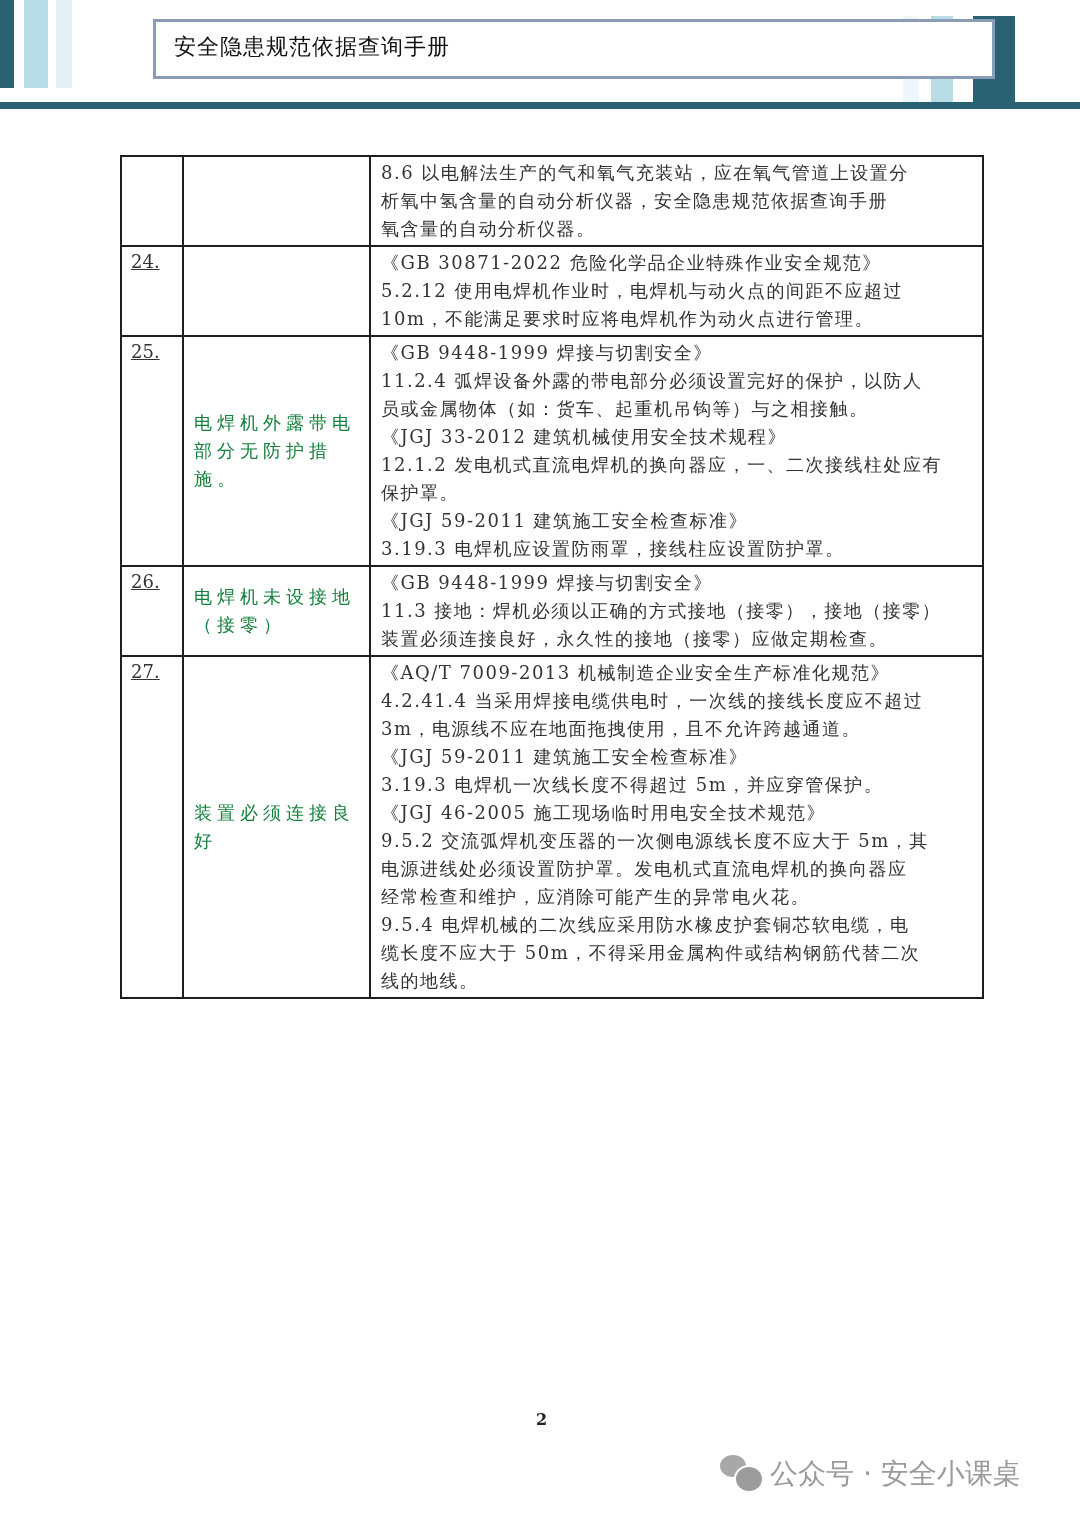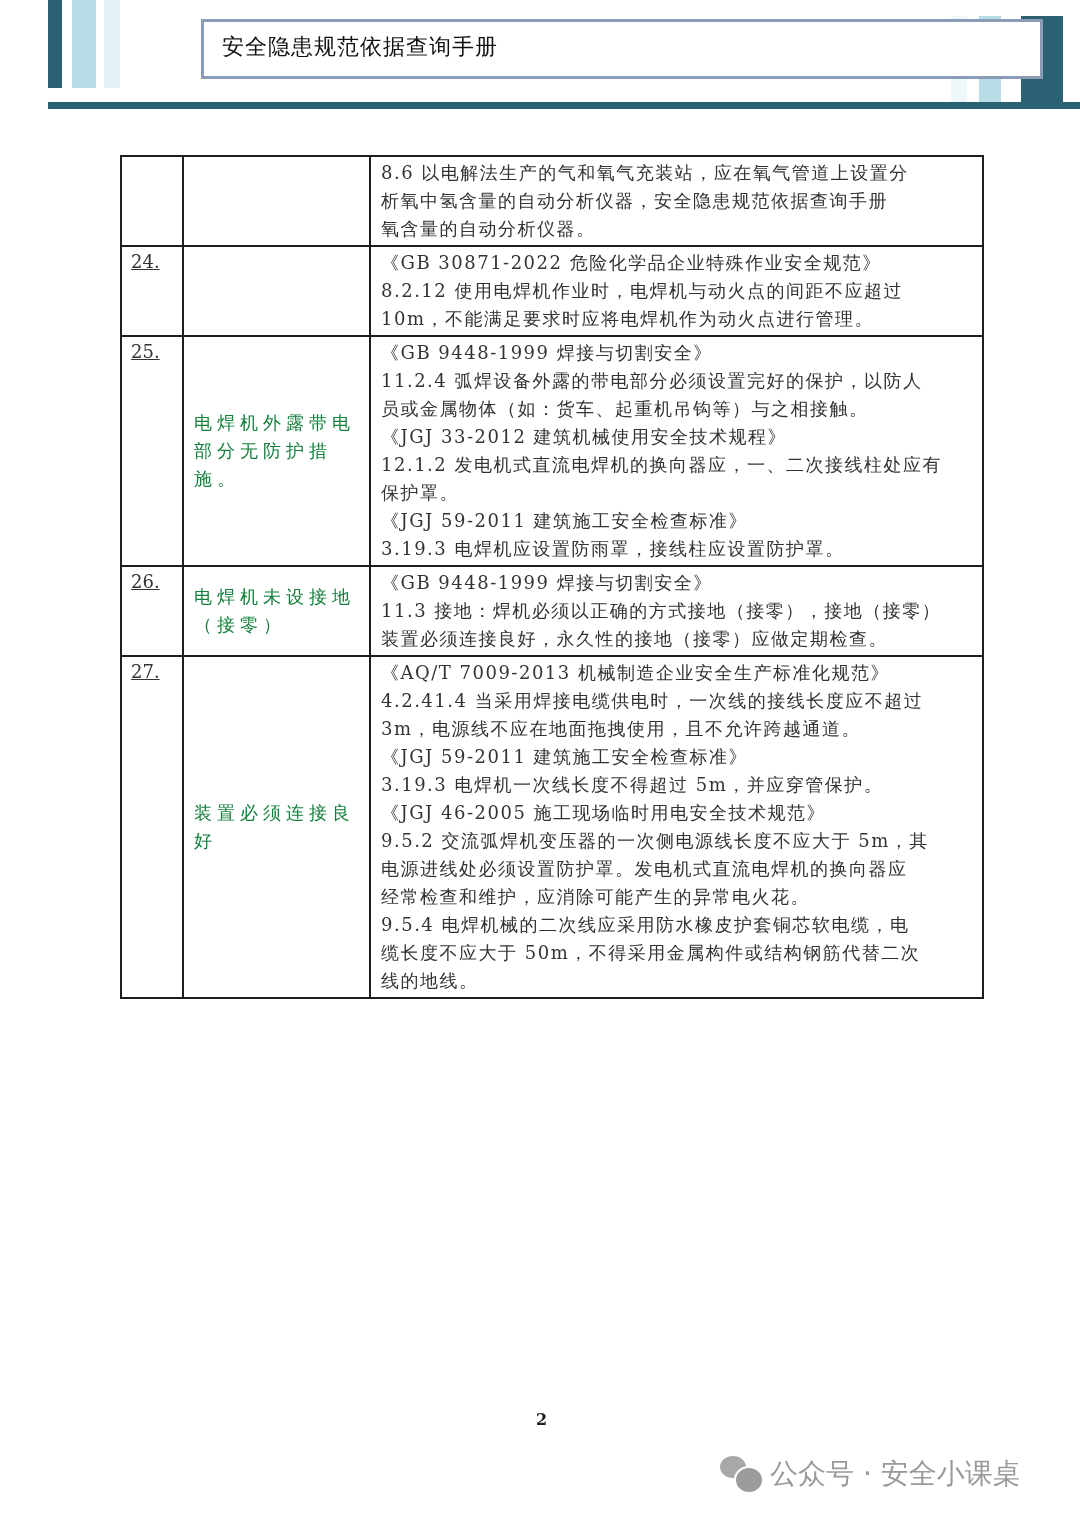--- a/index.html
+++ b/index.html
@@ -1,18 +1,18 @@
 <!DOCTYPE html>
 <html><head>
 <meta charset="utf-8">
 <style>
   html, body { margin:0; padding:0; }
   body { width:1080px; height:1519px; background:#ffffff; position:relative; overflow:hidden;
          font-family: "DejaVu Serif", "Liberation Serif", serif; color:#222; }
-  .hdr { position:absolute; left:0; top:0; width:1015px; height:112px;margin-left:48px; }
+  .hdr { position:absolute; left:0; top:0; width:1015px; height:112px; }
   .bar { position:absolute; top:0; height:88px; }
   .bar.l1 { left:0; width:14px; background:#2a6274; }
   .bar.l2 { left:24px; width:24px; background:#b9dde6; }
   .bar.l3 { left:56px; width:16px; background:#e4f1f4; }
   .bar.r1 { right:0; width:42px; top:16px; height:90px; background:#2a6274; }
   .bar.r2 { right:62px; width:22px; top:16px; height:88px; background:#b9dde6; }
   .bar.r3 { right:96px; width:16px; top:16px; height:88px; background:#eef7f9; }
   .rule { position:absolute; left:0; top:102px; width:1080px; height:7px; background:#2a6274; }
   .title-box { position:absolute; left:153px; top:19px; width:842px; height:60px;
                border:3px solid #8a9cb6; background:#fff; box-sizing:border-box; }
@@ -20,21 +20,21 @@
                 font-size:22px; color:#111; letter-spacing:1px; }
 
   table.main { position:absolute; left:120px; top:130px; width:862px; border-collapse:collapse; table-layout:fixed;margin-top:25px; }
   table.main td { border:2px solid #1e1e1e; vertical-align:top; padding:0; }
   col.c1 { width:62px; } col.c2 { width:187px; } col.c3 { width:613px; }
   .num { font-size:18px; padding:4px 0 0 9px !important; color:#333;text-decoration:underline; }
   .hz { font-size:18px; color:#15803d; letter-spacing:5px; line-height:28px; padding:0 10px 0 10px !important; vertical-align:middle !important; }
   .body-cell { padding:2px 8px 2px 10px !important; font-size:18px; line-height:28px; color:#333; letter-spacing:1.5px; }
   .line { display:block; white-space:nowrap; overflow:hidden; }
   .page-num { position:absolute; left:536px; top:1410px; font-size:16px; font-weight:bold; color:#222; }
-  .wm { position:absolute; left:720px; top:1455px; display:flex; align-items:center; gap:8px;
+  .wm { position:absolute; left:720px; top:1455px; display:flex; gap:8px;
         font-family:"DejaVu Sans", "Liberation Sans", sans-serif; font-size:28px; color:#9a9a9a; }
   .wm-icon { position:relative; width:42px; height:36px; }
   .bub1 { position:absolute; left:0; top:0; width:26px; height:22px; border-radius:50%; background:#a8a8a8; }
   .bub2 { position:absolute; left:14px; top:10px; width:26px; height:24px; border-radius:50%; background:#9c9c9c; border:2px solid #fff; }
 </style>
 </head>
 <body>
 
 <div class="hdr">
   <div class="bar l1"></div>
@@ -63,21 +63,21 @@
           <span class="line">8.6 以电解法生产的气和氧气充装站，应在氧气管道上设置分</span>
           <span class="line">析氧中氢含量的自动分析仪器，安全隐患规范依据查询手册</span>
           <span class="line">氧含量的自动分析仪器。</span>
         </td>
       </tr>
       <tr>
         <td class="num">24.</td>
         <td class="hz"></td>
         <td class="body-cell">
           <span class="line">《GB 30871-2022 危险化学品企业特殊作业安全规范》</span>
-          <span class="line">8.2.12 使用电焊机作业时，电焊机与动火点的间距不应超过</span>
+          <span class="line">5.2.12 使用电焊机作业时，电焊机与动火点的间距不应超过</span>
           <span class="line">10m，不能满足要求时应将电焊机作为动火点进行管理。</span>
         </td>
       </tr>
       <tr>
         <td class="num">25.</td>
         <td class="hz">电焊机外露带电部分无防护措施。</td>
         <td class="body-cell">
           <span class="line">《GB 9448-1999 焊接与切割安全》</span>
           <span class="line">11.2.4 弧焊设备外露的带电部分必须设置完好的保护，以防人</span>
           <span class="line">员或金属物体（如：货车、起重机吊钩等）与之相接触。</span>

